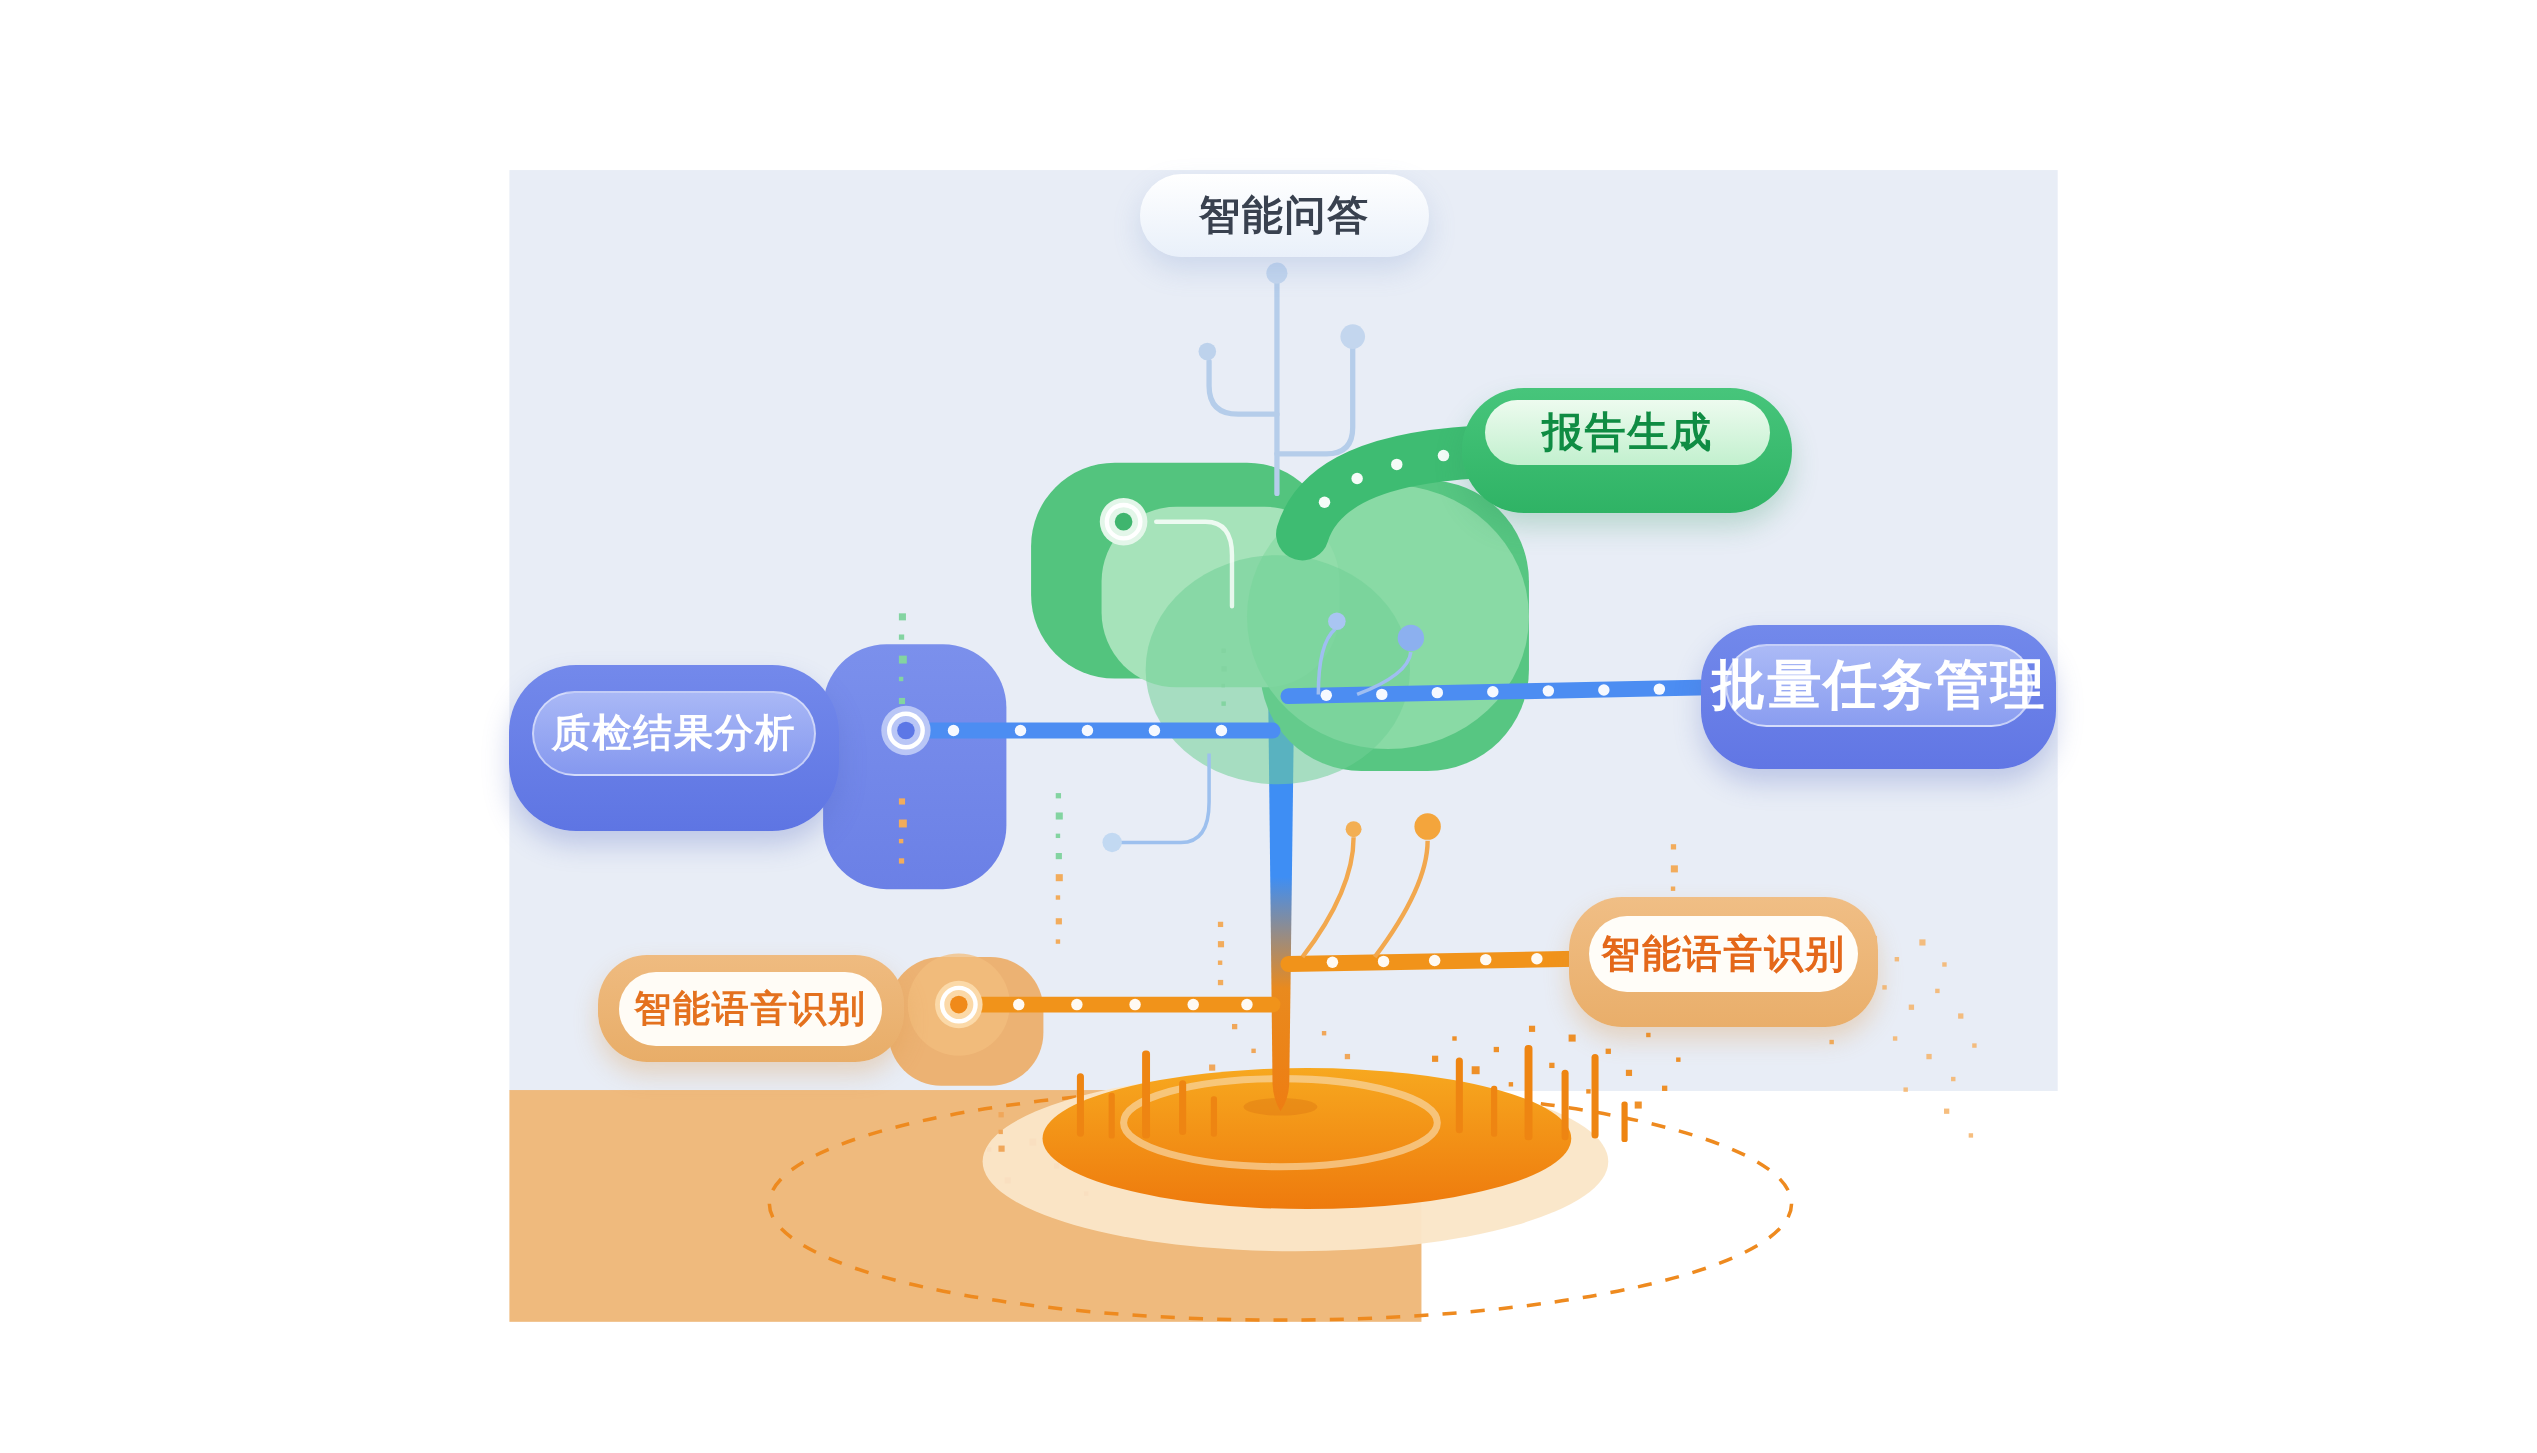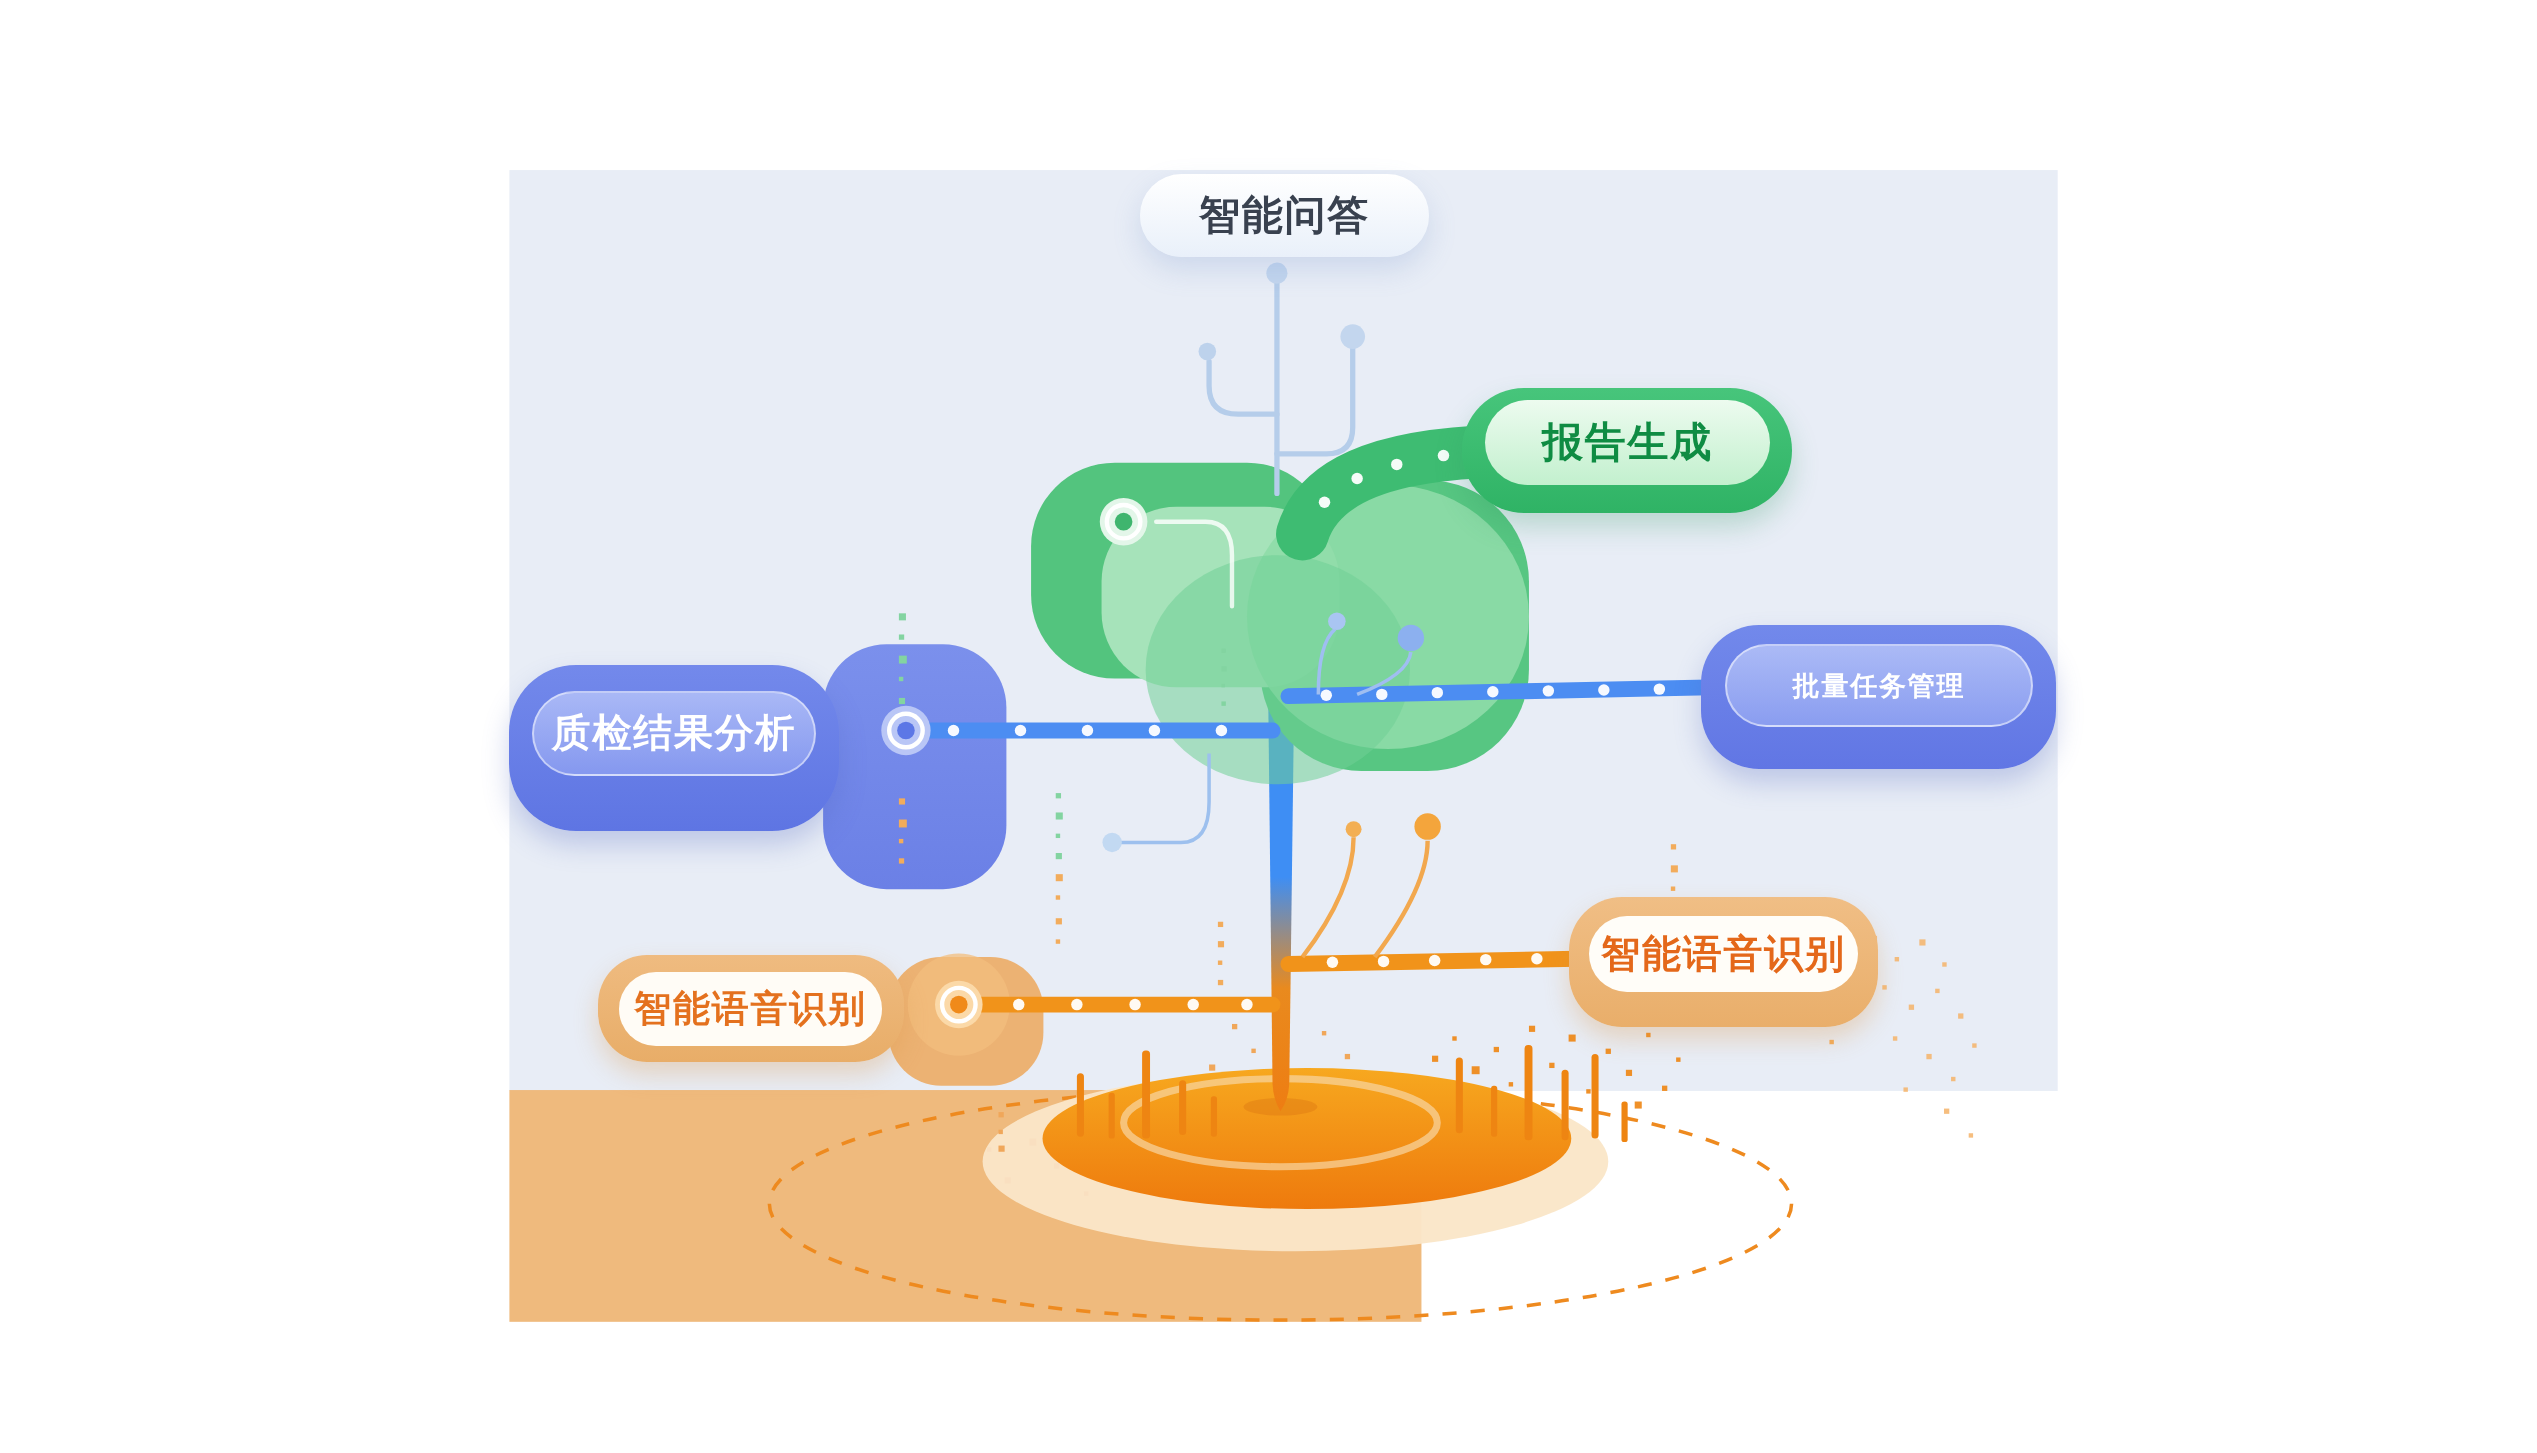--- a/index.html
+++ b/index.html
@@ -20,35 +20,35 @@
     left:1140px;top:174px;width:289px;height:83px;border-radius:42px;
     background:linear-gradient(180deg,#ffffff,#e9f0fa);
     box-shadow:0 12.3px 28px rgba(110,140,200,.22);
     display:flex;align-items:center;justify-content:center;
     font-weight:bold;font-size:41px;color:#39414f;letter-spacing:1.8px;
   }
   
   #pill-report{left:1462px;top:388px;width:330px;height:125px;border-radius:62px;
     background:linear-gradient(180deg,#47c57b,#2fb365);
     box-shadow:0 14px 26.4px rgba(46,150,95,.25);}
-  #pill-report .capsule{left:23px;top:12.3px;width:285px;height:85px;
+  #pill-report .capsule{left:23px;top:12.3px;width:285px;height:65px;
     background:linear-gradient(180deg,#edfbef,#c2f0ce);font-size:41px;color:#0f8c43;}
   
   #pill-analysis{left:727px;top:449px;width:363px;height:165px;border-radius:65px;
     background:linear-gradient(160deg,#53c77f,#30af63);
     box-shadow:0 14px 26.4px rgba(46,150,95,.22);}
   #pill-analysis .capsule{left:26.4px;top:26.4px;width:308px;height:85px;
     background:linear-gradient(180deg,#f6fdf5,#e2f7e6);font-size:39px;color:#29a45b;}
   
   #pill-batch{left:1701px;top:625px;width:355px;height:144px;border-radius:58px;
     background:linear-gradient(180deg,#7289eb,#6176e4);
     box-shadow:0 14px 26.4px rgba(80,100,190,.28);}
   #pill-batch .capsule{left:24px;top:19.4px;width:308px;height:83px;
     background:linear-gradient(180deg,#abbaf6,#8a9df0);border:2.6px solid rgba(255,255,255,.5);
-    box-sizing:border-box;font-size:27px;color:#ffffff;}
+    box-sizing:border-box;font-size:54px;color:#ffffff;}
   
   #pill-algorithm{left:509px;top:665px;width:330px;height:166px;border-radius:67px;
     background:linear-gradient(180deg,#7389eb,#5e75e3);
     box-shadow:0 14px 26.4px rgba(80,100,190,.28);}
   #pill-algorithm .capsule{left:23px;top:25.6px;width:284px;height:85px;
     background:linear-gradient(180deg,#a9b8f6,#8598ef);border:2.6px solid rgba(255,255,255,.5);
     box-sizing:border-box;font-size:39px;color:#ffffff;}
   
   #pill-nlu{left:1569px;top:897px;width:309px;height:130px;border-radius:53px;
     background:linear-gradient(180deg,#f0be85,#e9ae6a);

